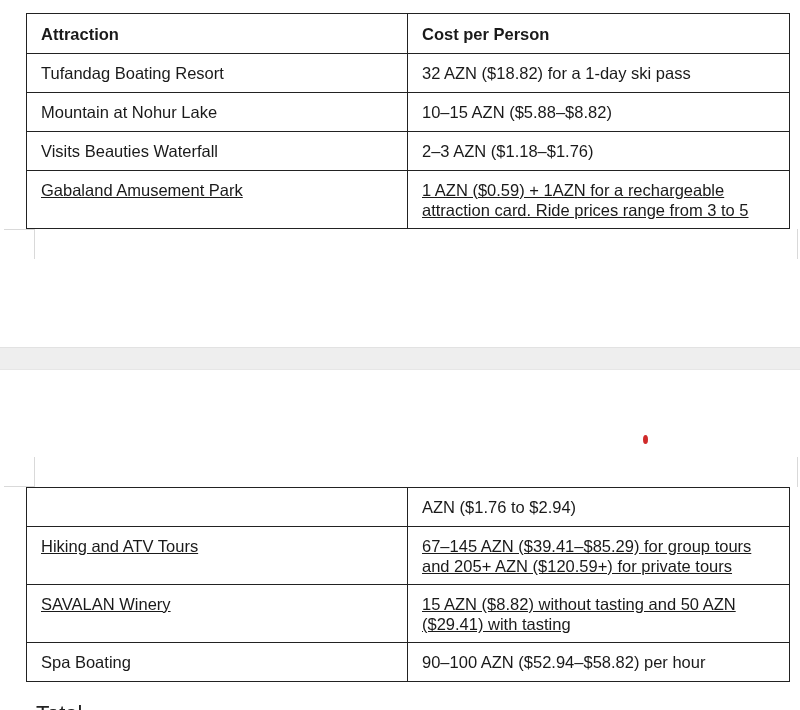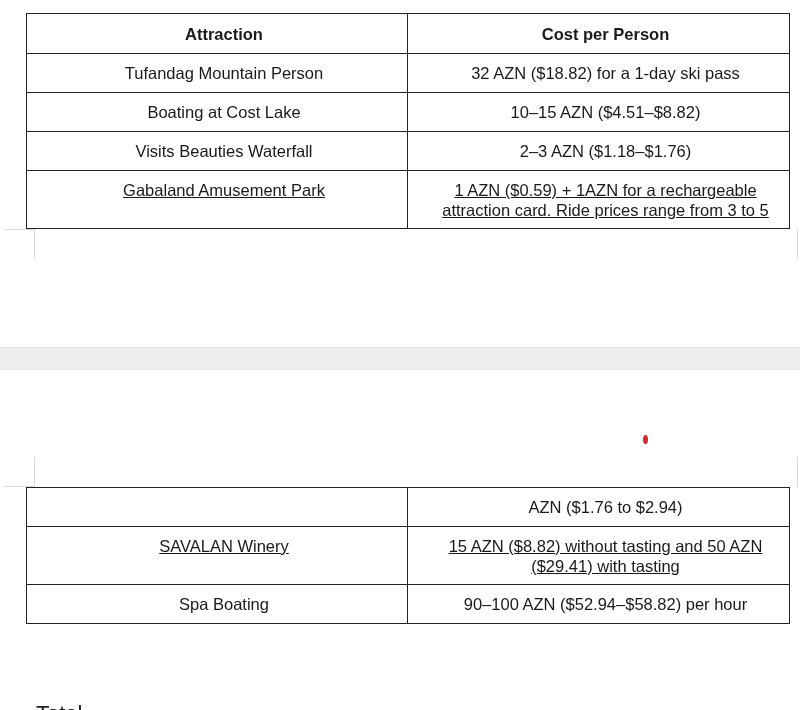--- a/index.html
+++ b/index.html
@@ -31,23 +31,23 @@
       position: absolute;
       left: 26px;
       width: 763px;
       border-collapse: collapse;
       table-layout: fixed;
       font-size: 16.5px;
       line-height: 20px;
     }
     .cost-table td, .cost-table th {
       border: 1.5px solid #222;
-      text-align: center;
+      text-align: left;
       vertical-align: top;
-      padding: 9px 6px 8px 20px;
+      padding: 9px 6px 8px 14px;
       font-weight: normal;
     }
     .cost-table th { font-weight: bold; padding-top: 10px; padding-bottom: 9px; }
     .cost-table col.c1 { width: 381px; }
     .cost-table col.c2 { width: 382px; }
 
     .table-1 { top: 13px; }
     .table-2 { top: 117px; }  
 
     .row-h-39 td { height: 39px; }
@@ -75,26 +75,26 @@
       <colgroup>
           <col class="c1">
           <col class="c2">
         </colgroup>
       <tbody>
           <tr>
         <th>Attraction</th>
         <th>Cost per Person</th>
       </tr>
       <tr class="row-h-39">
-        <td>Tufandag Mountain Person</td>
+        <td>Tufandag Boating Resort</td>
         <td>32 AZN ($18.82) for a 1-day ski pass</td>
       </tr>
       <tr class="row-h-39">
-        <td>Boating at Cost Lake</td>
-        <td>10–15 AZN ($4.51–$8.82)</td>
+        <td>Mountain at Nohur Lake</td>
+        <td>10–15 AZN ($5.88–$8.82)</td>
       </tr>
       <tr class="row-h-39">
         <td>Visits Beauties Waterfall</td>
         <td>2–3 AZN ($1.18–$1.76)</td>
       </tr>
       <tr class="row-h-58">
         <td>Gabaland Amusement Park</td>
         <td>
           <div>1 AZN ($0.59) + 1AZN for a rechargeable</div>
           <div>attraction card. Ride prices range from 3 to 5</div>
@@ -119,20 +119,27 @@
       <colgroup>
           <col class="c1">
           <col class="c2">
         </colgroup>
       <tbody>
           <tr class="row-h-39">
         <td></td>
         <td>AZN ($1.76 to $2.94)</td>
       </tr>
       <tr class="row-h-58">
+        <td>Hiking and ATV Tours</td>
+        <td>
+          <div>67–145 AZN ($39.41–$85.29) for group tours</div>
+          <div>and 205+ AZN ($120.59+) for private tours</div>
+        </td>
+      </tr>
+      <tr class="row-h-58">
         <td>SAVALAN Winery</td>
         <td>
           <div>15 AZN ($8.82) without tasting and 50 AZN</div>
           <div>($29.41) with tasting</div>
         </td>
       </tr>
       <tr class="row-h-39">
         <td>Spa Boating</td>
         <td>90–100 AZN ($52.94–$58.82) per hour</td>
       </tr>

